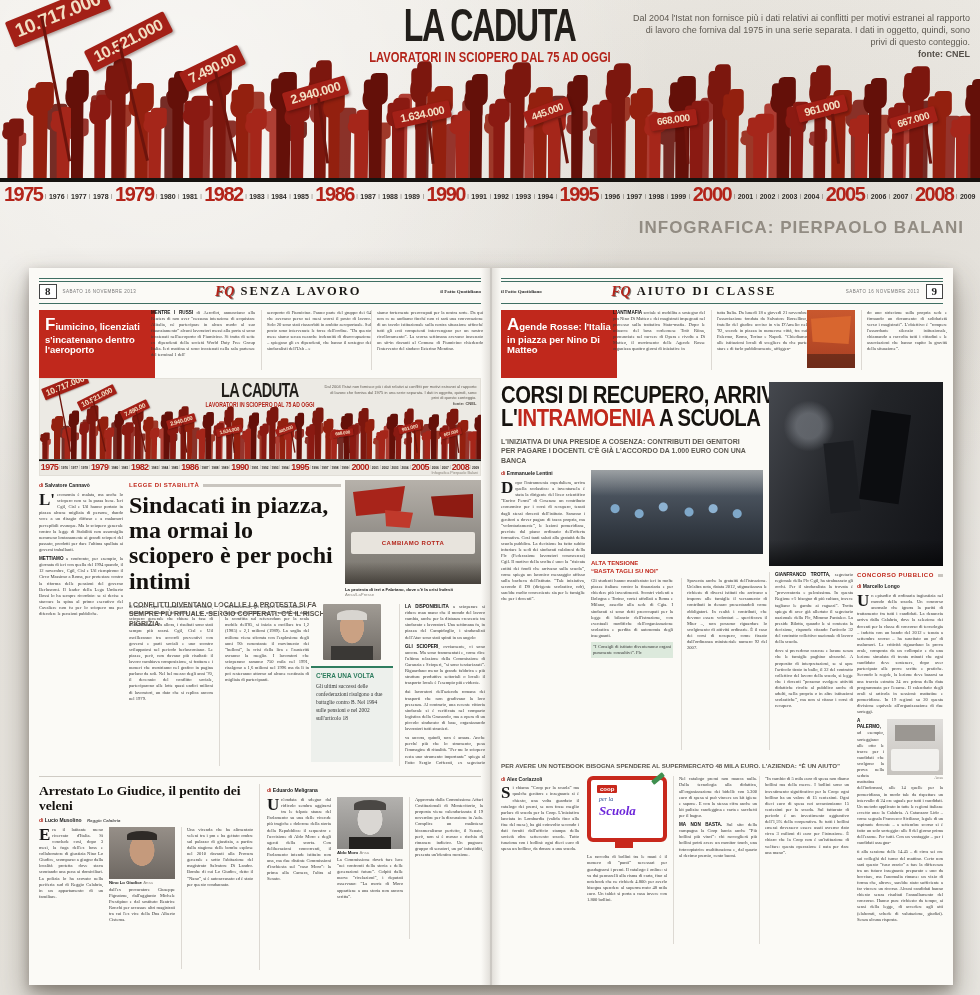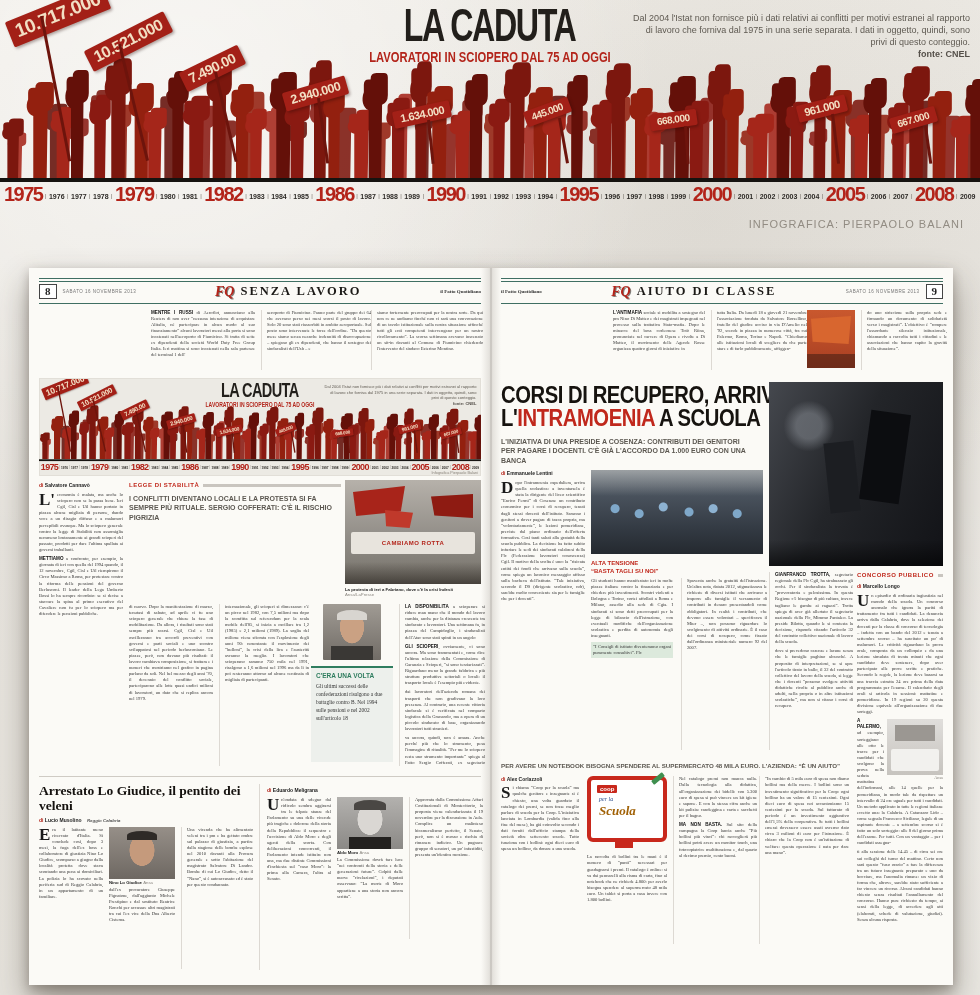--- a/index.html
+++ b/index.html
@@ -23,21 +23,21 @@
   .b-fonte{font-weight:700;color:#55504a;}
   svg.fists{position:absolute;left:0;bottom:28px;width:980px;height:130px;z-index:1;}
   .b-signs{position:absolute;inset:0;z-index:2;}
   .sign{position:absolute;background:#a32017;color:#f2dfc4;font-weight:800;padding:2px 7px 3px;border-radius:2px;box-shadow:1px 2px 3px rgba(40,10,5,.35);letter-spacing:-.5px;white-space:nowrap;}
   .stick{position:absolute;width:3px;background:#6d140c;transform-origin:top center;z-index:1;}
   .b-bar{position:absolute;left:0;right:0;bottom:24px;height:4px;background:#161310;z-index:2;}
   .b-years{position:absolute;left:0;right:0;bottom:0;height:24px;display:flex;align-items:flex-end;justify-content:space-between;padding:0 4px;z-index:2;}
   .yr{font-size:7px;font-weight:700;color:#2e2b27;line-height:1;padding-bottom:6px;}
   .yr.big{font-size:20px;font-weight:800;color:#b3241a;letter-spacing:-1.5px;padding-bottom:2px;}
   .sep{font-size:6px;color:#6d675f;padding-bottom:7px;}
-  .top-credit{position:absolute;top:218px;right:16px;font-size:11px;font-weight:400;letter-spacing:1px;color:#928c83;}
+  .top-credit{position:absolute;top:218px;right:16px;font-size:17px;font-weight:700;letter-spacing:1px;color:#928c83;}
   
   .spread{position:absolute;left:29px;top:268px;width:924px;height:717px;background:#fbfaf6;
     box-shadow:0 16px 30px rgba(60,50,40,.45),0 4px 10px rgba(60,50,40,.3);}
   .fold{position:absolute;left:50%;top:0;bottom:0;width:20px;margin-left:-10px;z-index:5;pointer-events:none;
     background:linear-gradient(to right,rgba(0,0,0,0),rgba(90,78,66,.14) 42%,rgba(58,48,40,.30) 50%,rgba(90,78,66,.14) 58%,rgba(0,0,0,0));}
   .page{position:absolute;top:0;height:100%;width:462px;}
   .page.left{left:0;}
   .page.right{right:0;}
   .page-inner{position:absolute;left:10px;top:10px;width:442px;height:697px;}
   
@@ -83,21 +83,21 @@
   .vrule{position:absolute;top:0;bottom:0;width:1px;background:#dcd8d2;}
   
   .bigcaps{font-weight:900;font-size:23px;line-height:1.02;letter-spacing:-.5px;color:#16130f;transform:scaleX(.88);transform-origin:left top;white-space:nowrap;}
   .bigcaps .red{color:#c0281c;}
   .subred{font-weight:800;font-size:6px;line-height:1.3;color:#c0281c;}
   .greennote{background:#dcE9dc;padding:2px;display:block;}
   
   .coopg{width:72px;height:58px;border:4px solid #c8281c;border-radius:6px;background:#fff;position:relative;margin-bottom:3px;}
   .coopg .cooplbl{position:absolute;left:6px;top:5px;background:#c8281c;color:#fff;font-weight:800;font-size:6px;padding:1px 3px;border-radius:1px;}
   .coopg .perla{position:absolute;left:8px;top:16px;font-family:"Liberation Serif",serif;font-style:italic;font-size:6px;color:#2b4d8c;}
-  .coopg .scuola{position:absolute;left:8px;top:23px;font-family:"Liberation Serif",serif;font-style:italic;font-weight:700;font-size:13px;color:#a16207;}
+  .coopg .scuola{position:absolute;left:8px;top:23px;font-family:"Liberation Serif",serif;font-style:italic;font-weight:700;font-size:13px;color:#6d28d9;}
   .coopg .pencil{position:absolute;right:-2px;top:-4px;width:14px;height:5px;background:#3f8f4f;transform:rotate(-40deg);border-radius:1px;}
   .coopg .base{position:absolute;left:24px;bottom:-10px;width:18px;height:6px;background:#c8281c;}
   .abs{position:absolute;}
 </style>
 </head>
 <body>
 
 <svg width="0" height="0" style="position:absolute">
   <defs>
     <path id="fistP" d="M9 100 L9 36 C3 34 1 26 4 19 L4 12 Q4 7 9 7 L11 7 Q11 1 17 1 L25 1 Q29 1 29 5 L29 22 Q29 29 23 31 L22 100 Z"></path>
@@ -313,20 +313,23 @@
         <span class="pdate">SABATO 16 NOVEMBRE 2013</span>
         <span class="sp"></span>
         <span class="fq">FQ</span>
         <span class="sect">SENZA LAVORO</span>
         <span class="sp"></span>
         <span class="mast">il Fatto Quotidiano</span>
       </div>
     </div>
 
     <div class="brief">
+      <div class="redbox">
+        <div class="rb-text">Fiumicino, licenziati s'incatenano dentro l'aeroporto</div>
+      </div>
       <div class="bcol" style="left:112px;width:104px">
         <b class="blead">MENTRE I RUSSI</b>
         <span>di Aeroflot, annunciano alla Reuters di non aver “nessuna intenzione di acquistare Alitalia, né partecipare in alcun modo al suo finanziamento” alcuni lavoratori messi alla porta si sono incatenati nell'aeroporto di Fiumicino. Si tratta di sette ex dipendenti della società World Duty Free Group Italia. Ieri mattina si sono incatenati nella sala partenze del terminal 1 dell'</span>
       </div>
       <div class="bcol vr" style="left:222px;width:104px">aeroporto di Fiumicino. Fanno parte del gruppo dei 64 che avevano perso nei mesi scorsi il posto di lavoro. Solo 20 sono stati riassorbiti in ambito aeroportuale. Sul posto sono intervenute le forze dell'ordine. “Da questo mese siamo senza neanche indennità di disoccupazione – spiegano gli ex dipendenti, che hanno il sostegno dei sindacalisti dell'Usb – e</div>
       <div class="bcol vr" style="left:332px;width:106px">siamo fortemente preoccupati per la nostra sorte. Da qui non ce ne andiamo finché non ci sarà una convocazione di un tavolo istituzionale sulla nostra situazione affinché tutti gli enti competenti intervengano per un nostro ricollocamento”. La scorsa settimana avevano inscenato un sit-in davanti al Comune di Fiumicino chiedendo l'intervento del sindaco Esterino Montino.</div>
     </div>
 
     <div class="mini">
       <div class="mini-scale">
@@ -530,20 +533,21 @@
         <div class="body-col" style="margin-top:4px;height:268px">
           <p><span class="dropcap">L'</span><span>economia è malata, ma anche lo sciopero non se la passa bene. Ieri Cgil, Cisl e Uil hanno portato in piazza alcune migliaia di persone, dando voce a un disagio diffuso e a malumori percepibili ovunque. Ma lo sciopero generale contro la legge di Stabilità non assomiglia nemmeno lontanamente ai grandi scioperi del passato, prodotti per dare l'ultima spallata ai governi traballanti.</span></p>
           <p><b class="lead">METTIAMO</b> <span>a confronto, per esempio, la giornata di ieri con quella del 1994 quando, il 12 novembre, Cgil, Cisl e Uil riempirono il Circo Massimo a Roma, per protestare contro la riforma delle pensioni del governo Berlusconi. Il leader della Lega Umberto Bossi lo ha sempre ricordato: se si decise a staccare la spina al primo esecutivo del Cavaliere non fu per lo sciopero ma per difendere le pensioni pubbliche.</span></p>
         </div>
       </div>
       <div class="abs" style="left:90px;top:2px;width:212px">
         <div class="kicker">
               <span>LEGGE DI STABILITÀ</span>
               <span class="kbar"></span>
             </div>
+        <div class="hl-serif" style="font-size:24px;line-height:1.05;margin-top:5px">Sindacati in piazza, ma ormai lo sciopero è per pochi intimi</div>
         <div class="deck" style="margin-top:6px">I CONFLITTI DIVENTANO LOCALI E LA PROTESTA SI FA SEMPRE PIÙ RITUALE. SERGIO COFFERATI: C'È IL RISCHIO PIGRIZIA</div>
       </div>
 
       <div class="photo abs" style="left:306px;top:0;width:136px;height:104px;background:linear-gradient(#b6b1aa,#8e8a84 60%,#767269)">
         <div class="abs" style="left:8px;top:6px;width:52px;height:30px;background:#a8241a;clip-path:polygon(0 20%,100% 0,92% 85%,6% 100%)"></div>
         <div class="abs" style="left:86px;top:14px;width:42px;height:24px;background:#8e1b12;clip-path:polygon(0 10%,100% 0,100% 100%,8% 90%)"></div>
         <div class="abs" style="left:40px;top:30px;width:28px;height:18px;background:#c0392b;clip-path:polygon(0 0,100% 15%,88% 100%,4% 90%)"></div>
         <div class="abs" style="left:6px;top:52px;width:124px;height:22px;background:#e8e4dd;border-radius:2px;display:flex;align-items:center;justify-content:center">
           <span style="font-size:6px;font-weight:800;color:#b3241a;letter-spacing:.5px">CAMBIAMO ROTTA</span>
         </div>
@@ -636,20 +640,23 @@
         <span class="sp"></span>
         <span class="fq">FQ</span>
         <span class="sect">AIUTO DI CLASSE</span>
         <span class="sp"></span>
         <span class="pdate">SABATO 16 NOVEMBRE 2013</span>
         <span class="pgno">9</span>
       </div>
     </div>
 
     <div class="brief">
+      <div class="redbox">
+        <div class="rb-text">Agende Rosse: l'Italia in piazza per Nino Di Matteo</div>
+      </div>
       <div class="bcol" style="left:112px;width:92px">
         <b class="blead">L'ANTIMAFIA</b>
         <span>sociale si mobilita a sostegno del pm Nino Di Matteo e dei magistrati impegnati nel processo sulla trattativa Stato-mafia. Dopo le minacce del boss corleonese Totò Riina, pronunciate nel carcere di Opera e rivolte a Di Matteo, il movimento delle Agende Rosse organizza quattro giorni di iniziative in</span>
       </div>
       <div class="bcol vr" style="left:210px;width:90px">tutta Italia. Da lunedì 18 a giovedì 21 novembre l'associazione fondata da Salvatore Borsellino, fratello del giudice ucciso in via D'Amelio nel '92, scende in piazza in numerose città, fra cui Palermo, Roma, Torino e Napoli. “Chiediamo alle istituzioni locali di scegliere da che parte stare e di farlo pubblicamente, affiggen-</div>
       <div class="photo abs" style="left:306px;top:2px;width:48px;height:58px;background:linear-gradient(#c9582e,#a93f22)">
         <div class="abs" style="left:4px;top:6px;width:40px;height:28px;background:#d8662f;clip-path:polygon(0 10%,100% 0,94% 100%,4% 92%)"></div>
         <div class="abs" style="left:0;bottom:0;width:48px;height:14px;background:rgba(40,20,15,.45)"></div>
       </div>
       <div class="bcol vr" style="left:360px;width:80px">do uno striscione sulla propria sede e firmando un documento di solidarietà verso i magistrati”. L'obiettivo è “rompere l'assordante silenzio istituzionale, chiamando a raccolta tutti i cittadini e le associazioni che hanno capito la gravità della situazione”.</div>

